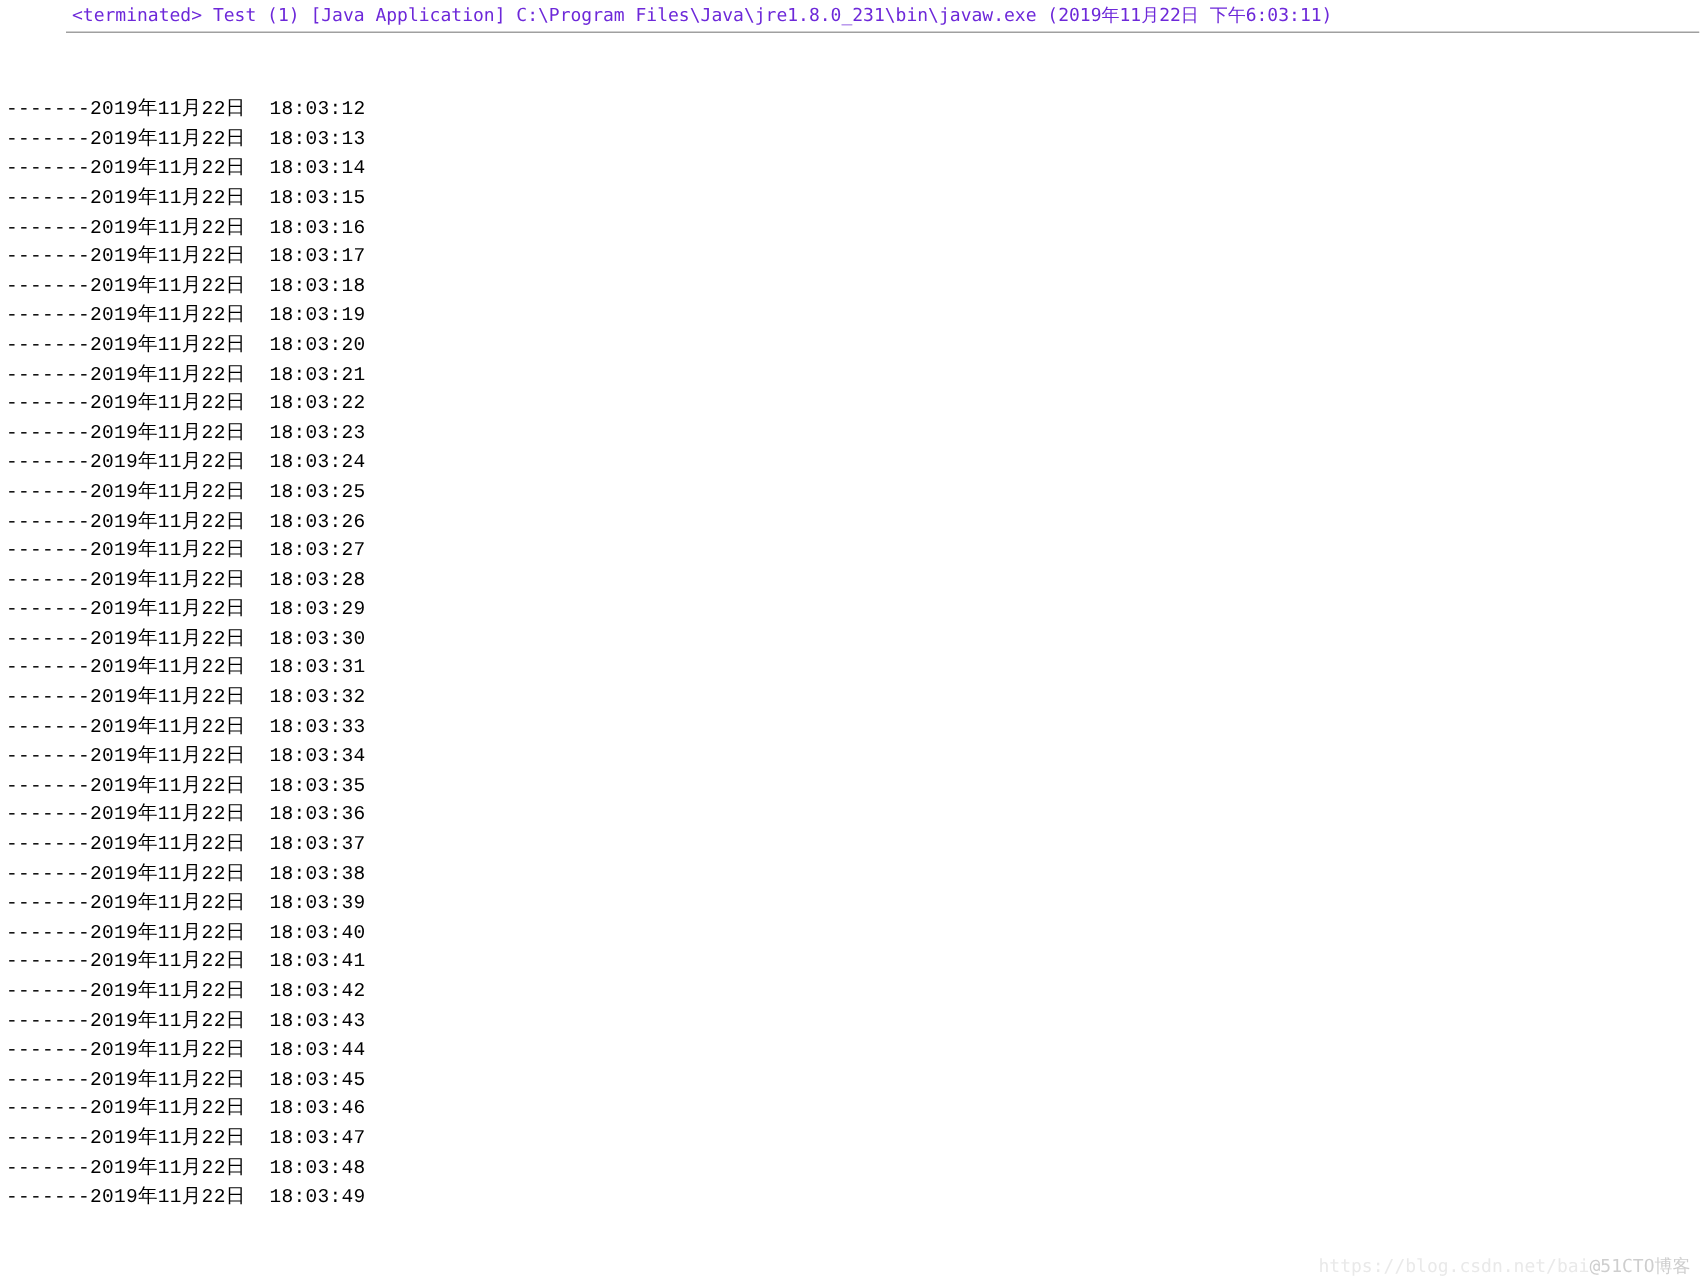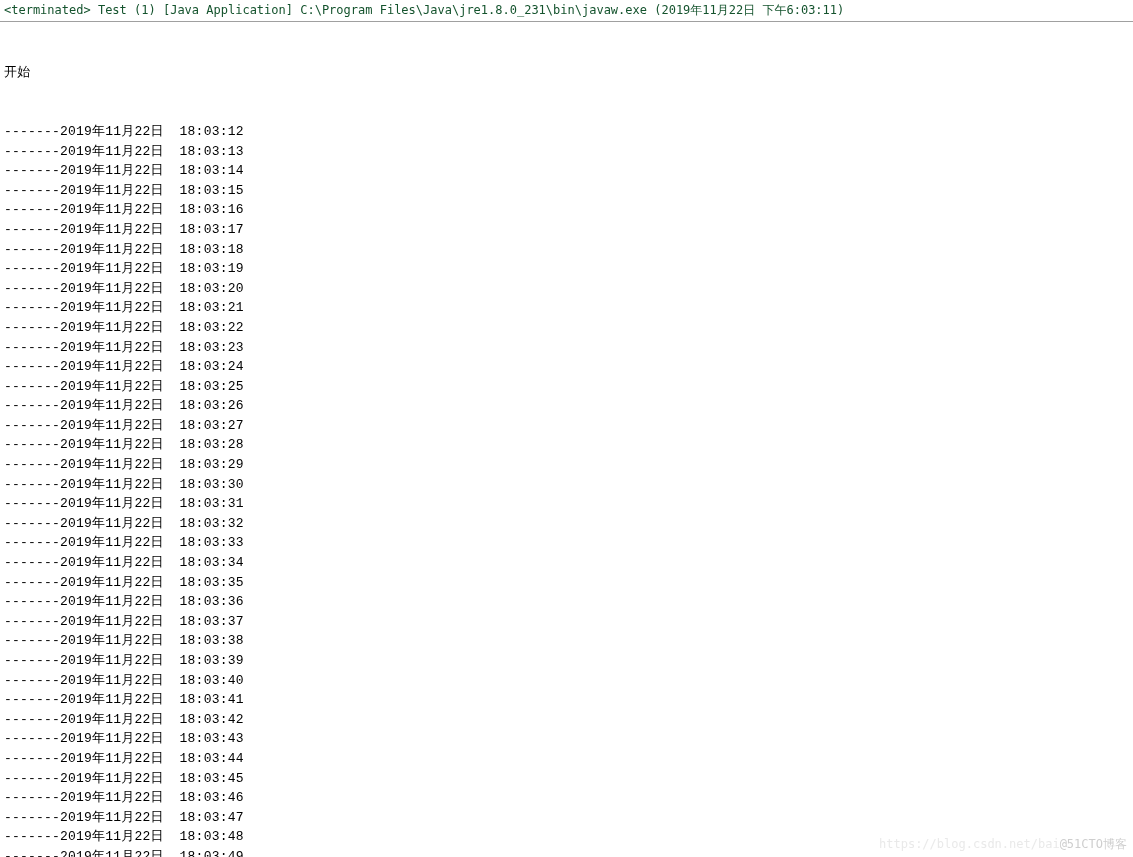--- a/index.html
+++ b/index.html
@@ -13,23 +13,24 @@
       background: #ffffff;
       width: 1133px;
       height: 857px;
       overflow: hidden;
       position: relative;
     }
     .header {
       background: #ffffff;
       border-bottom: 1px solid #a0a0a0;
       padding: 2px 4px;
-      color: #14532d;
+      color: #6d28d9;
       font-size: 12px;
       white-space: nowrap;
+      margin-left: 44px;
     }
     .console-output {
       padding: 2px 4px;
       background: #ffffff;
       font-family: Consolas, "Courier New", monospace;
       font-size: 13px;
       line-height: 19.6px;
       color: #000000;
       white-space: pre;
     }
@@ -50,19 +51,18 @@
     }
   </style>
 </head>
 <body>
 
 <div class="header">
   <span>&lt;terminated&gt; Test (1) [Java Application] C:\Program Files\Java\jre1.8.0_231\bin\javaw.exe (2019年11月22日 下午6:03:11)</span>
 </div>
 
 <div class="console-output">
-  <span class="log-line">开始</span>
   <div id="log-lines-container"><span class="log-line">-------2019年11月22日  18:03:12</span><span class="log-line">-------2019年11月22日  18:03:13</span><span class="log-line">-------2019年11月22日  18:03:14</span><span class="log-line">-------2019年11月22日  18:03:15</span><span class="log-line">-------2019年11月22日  18:03:16</span><span class="log-line">-------2019年11月22日  18:03:17</span><span class="log-line">-------2019年11月22日  18:03:18</span><span class="log-line">-------2019年11月22日  18:03:19</span><span class="log-line">-------2019年11月22日  18:03:20</span><span class="log-line">-------2019年11月22日  18:03:21</span><span class="log-line">-------2019年11月22日  18:03:22</span><span class="log-line">-------2019年11月22日  18:03:23</span><span class="log-line">-------2019年11月22日  18:03:24</span><span class="log-line">-------2019年11月22日  18:03:25</span><span class="log-line">-------2019年11月22日  18:03:26</span><span class="log-line">-------2019年11月22日  18:03:27</span><span class="log-line">-------2019年11月22日  18:03:28</span><span class="log-line">-------2019年11月22日  18:03:29</span><span class="log-line">-------2019年11月22日  18:03:30</span><span class="log-line">-------2019年11月22日  18:03:31</span><span class="log-line">-------2019年11月22日  18:03:32</span><span class="log-line">-------2019年11月22日  18:03:33</span><span class="log-line">-------2019年11月22日  18:03:34</span><span class="log-line">-------2019年11月22日  18:03:35</span><span class="log-line">-------2019年11月22日  18:03:36</span><span class="log-line">-------2019年11月22日  18:03:37</span><span class="log-line">-------2019年11月22日  18:03:38</span><span class="log-line">-------2019年11月22日  18:03:39</span><span class="log-line">-------2019年11月22日  18:03:40</span><span class="log-line">-------2019年11月22日  18:03:41</span><span class="log-line">-------2019年11月22日  18:03:42</span><span class="log-line">-------2019年11月22日  18:03:43</span><span class="log-line">-------2019年11月22日  18:03:44</span><span class="log-line">-------2019年11月22日  18:03:45</span><span class="log-line">-------2019年11月22日  18:03:46</span><span class="log-line">-------2019年11月22日  18:03:47</span><span class="log-line">-------2019年11月22日  18:03:48</span><span class="log-line">-------2019年11月22日  18:03:49</span></div>
 </div>
 
 <div class="watermark">
   <span class="watermark-faint">https://blog.csdn.net/bai</span><span>@51CTO博客</span>
 </div>
 
 </body></html>

